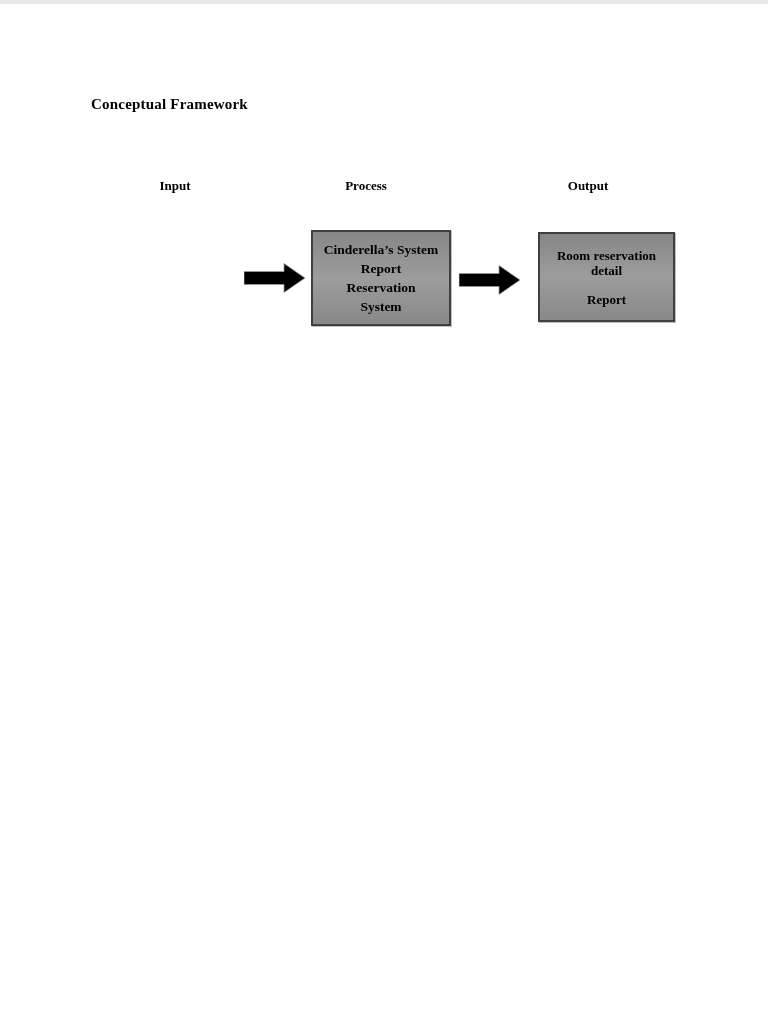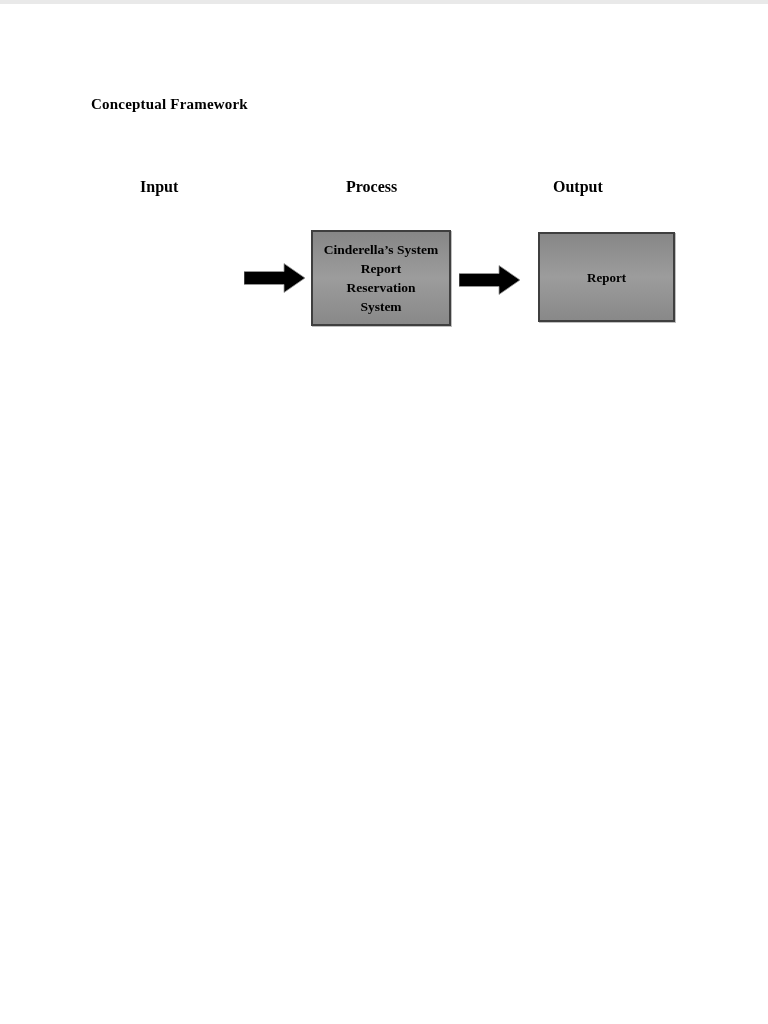--- a/index.html
+++ b/index.html
@@ -27,27 +27,27 @@
     top: 92px;
     font-size: 15px;
     font-weight: bold;
     letter-spacing: 0.2px;
     white-space: nowrap;
   }
   .stage-label {
     position: absolute;
     top: 174px;
     width: 70px;
-    text-align: left;
-    font-size: 16px;
+    text-align: center;
+    font-size: 13px;
     font-weight: bold;
     white-space: nowrap;
   }
   .stage-label.l-input   { left: 140px; }
-  .stage-label.l-process { left: 346px; }
+  .stage-label.l-process { left: 331px; }
   .stage-label.l-output  { left: 553px; }
 
   .stage-box {
     position: absolute;
     border: 2px solid var(--box-border);
     background:
       linear-gradient(180deg, rgba(0,0,0,0.07) 0%, rgba(255,255,255,0.10) 50%, rgba(0,0,0,0.06) 100%),
       var(--box-fill);
     box-shadow: 1px 1px 0 rgba(0,0,0,0.25);
     display: flex;
@@ -110,16 +110,17 @@
     <div class="line">System</div>
   </div>
 
   <div class="flow-arrow a2">
     <svg viewBox="0 0 62 30" preserveAspectRatio="none" aria-hidden="true">
       <polygon points="0,8.5 40,8.5 40,0.5 61,15 40,29.5 40,21.5 0,21.5" fill="currentColor" stroke="#9a9a9a" stroke-width="0.8"></polygon>
     </svg>
   </div>
 
   <div class="stage-box box-output">
+    <div class="line">Room reservation detail</div>
     <div class="line">Report</div>
   </div>
 
 </div>
 
 </body></html>

